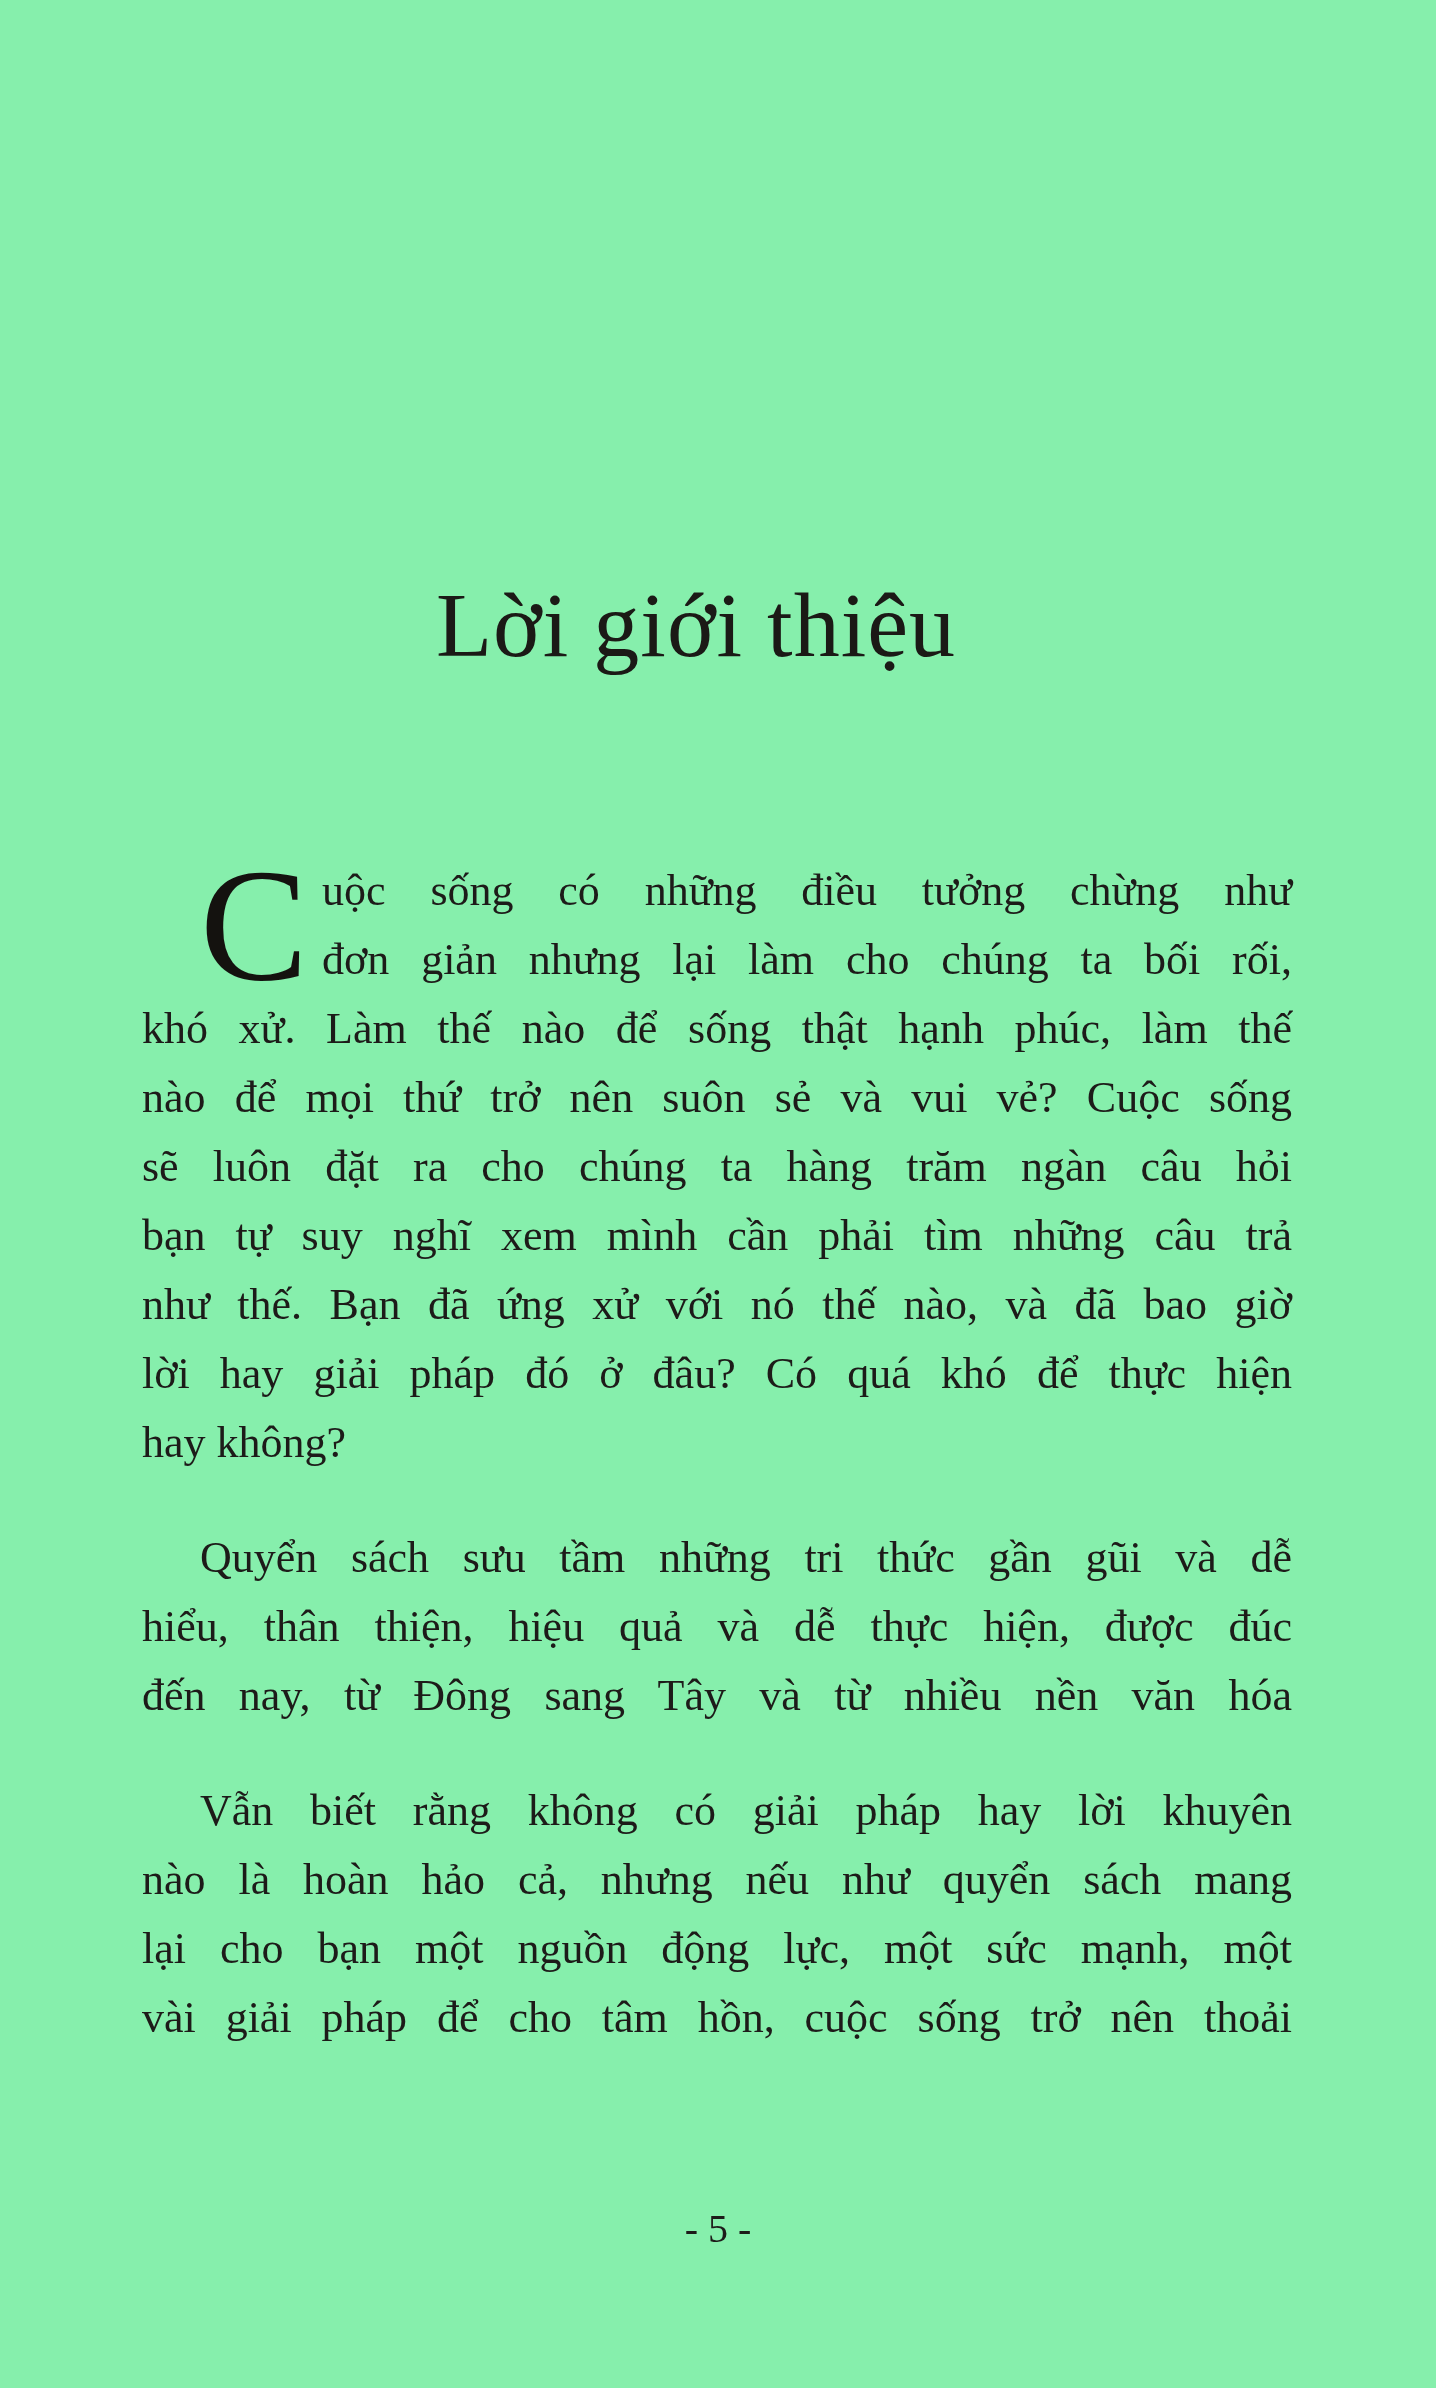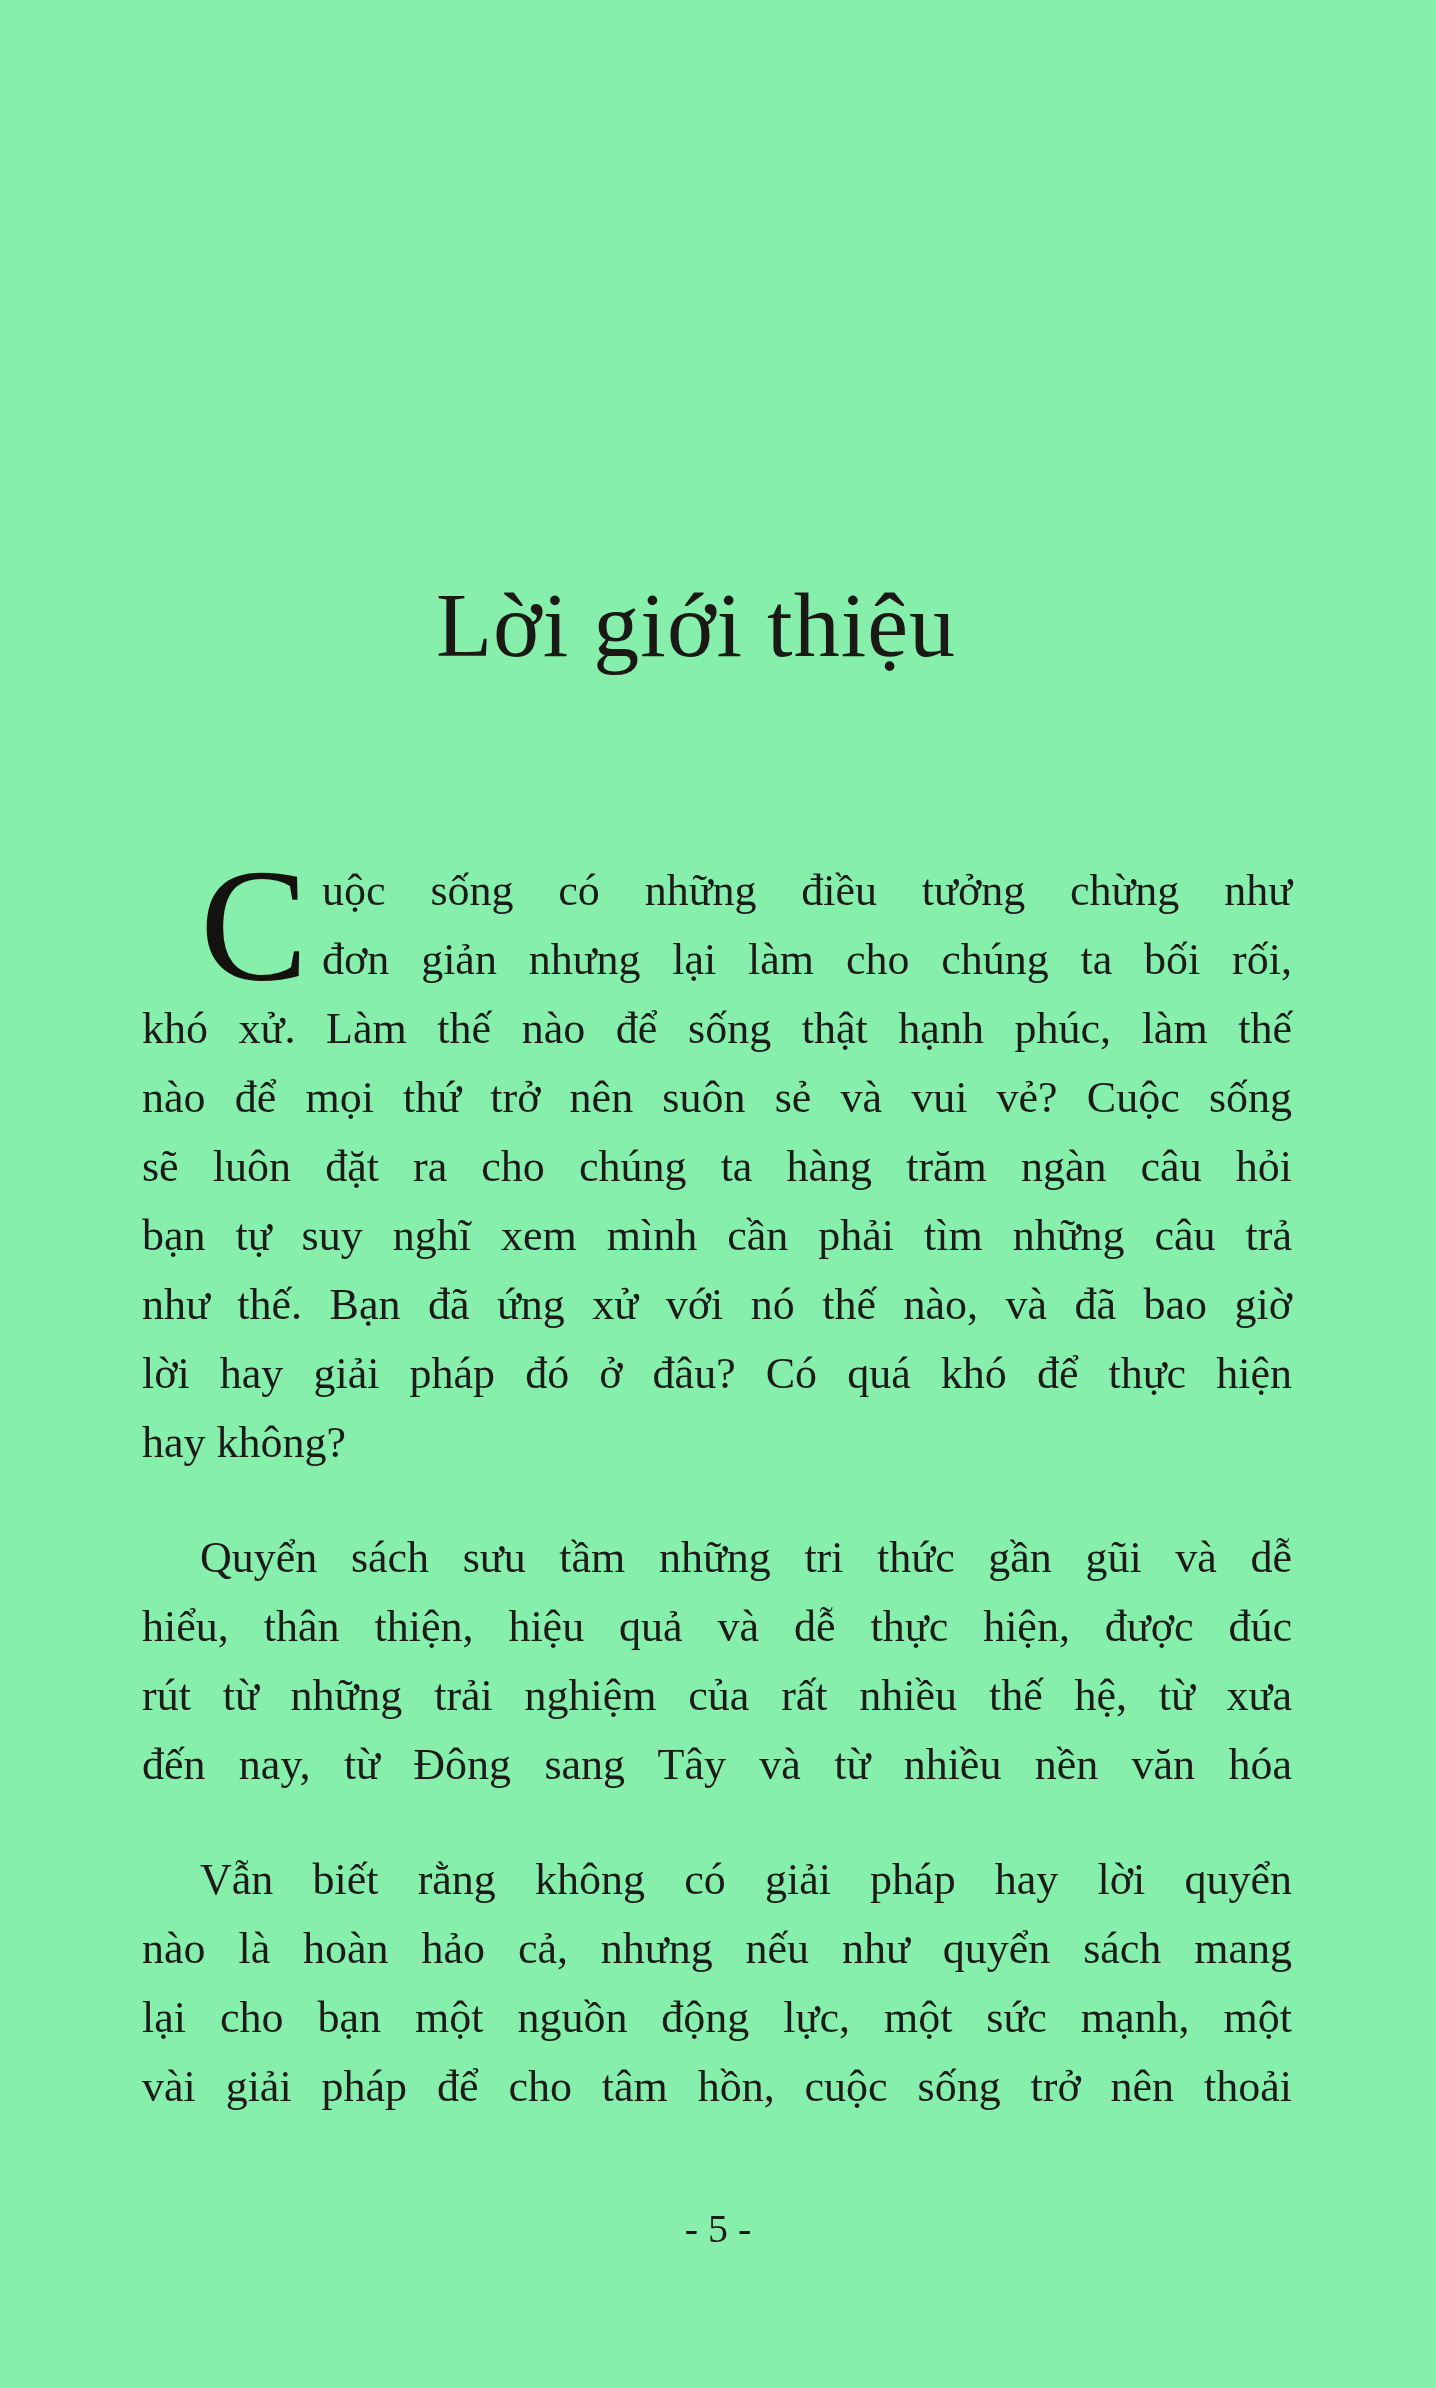--- a/index.html
+++ b/index.html
@@ -95,26 +95,25 @@
       <div class="line">sẽ luôn đặt ra cho chúng ta hàng trăm ngàn câu hỏi</div>
       <div class="line">bạn tự suy nghĩ xem mình cần phải tìm những câu trả</div>
       <div class="line">như thế. Bạn đã ứng xử với nó thế nào, và đã bao giờ</div>
       <div class="line">lời hay giải pháp đó ở đâu? Có quá khó để thực hiện</div>
       <div class="line short">hay không?</div>
     </div>
 
     <div class="paragraph">
       <div class="line indent">Quyển sách sưu tầm những tri thức gần gũi và dễ</div>
       <div class="line">hiểu, thân thiện, hiệu quả và dễ thực hiện, được đúc</div>
-      <div class="line">rút từ những trải nghiệm của rất nhiều thế hệ, từ xưa</div>
       <div class="line">đến nay, từ Đông sang Tây và từ nhiều nền văn hóa</div>
     </div>
 
     <div class="paragraph">
-      <div class="line indent">Vẫn biết rằng không có giải pháp hay lời quyển</div>
+      <div class="line indent">Vẫn biết rằng không có giải pháp hay lời khuyên</div>
       <div class="line">nào là hoàn hảo cả, nhưng nếu như quyển sách mang</div>
       <div class="line">lại cho bạn một nguồn động lực, một sức mạnh, một</div>
       <div class="line">vài giải pháp để cho tâm hồn, cuộc sống trở nên thoải</div>
     </div>
 
   </div>
 
   <div class="page-number">- 5 -</div>
 
 </div>

